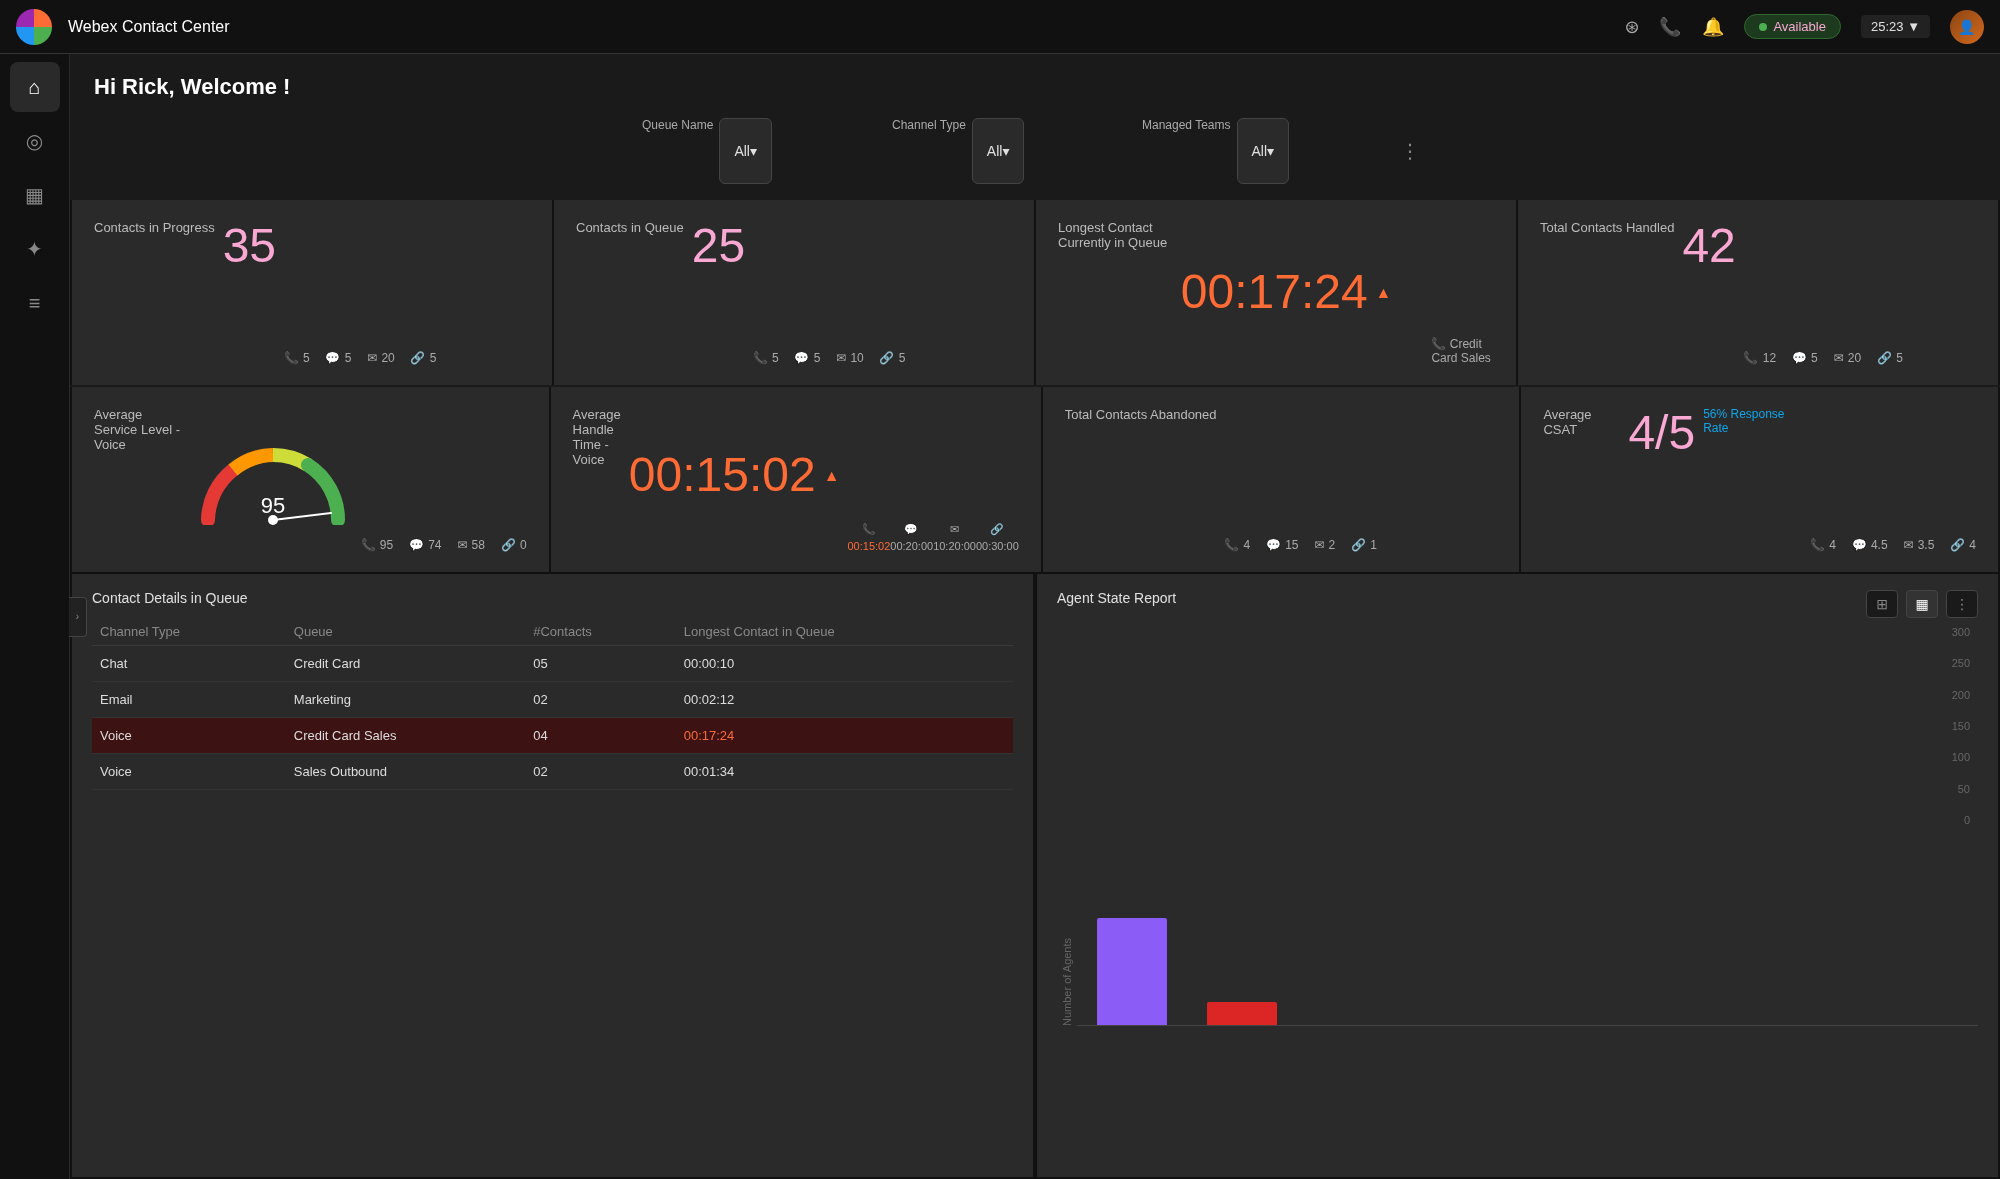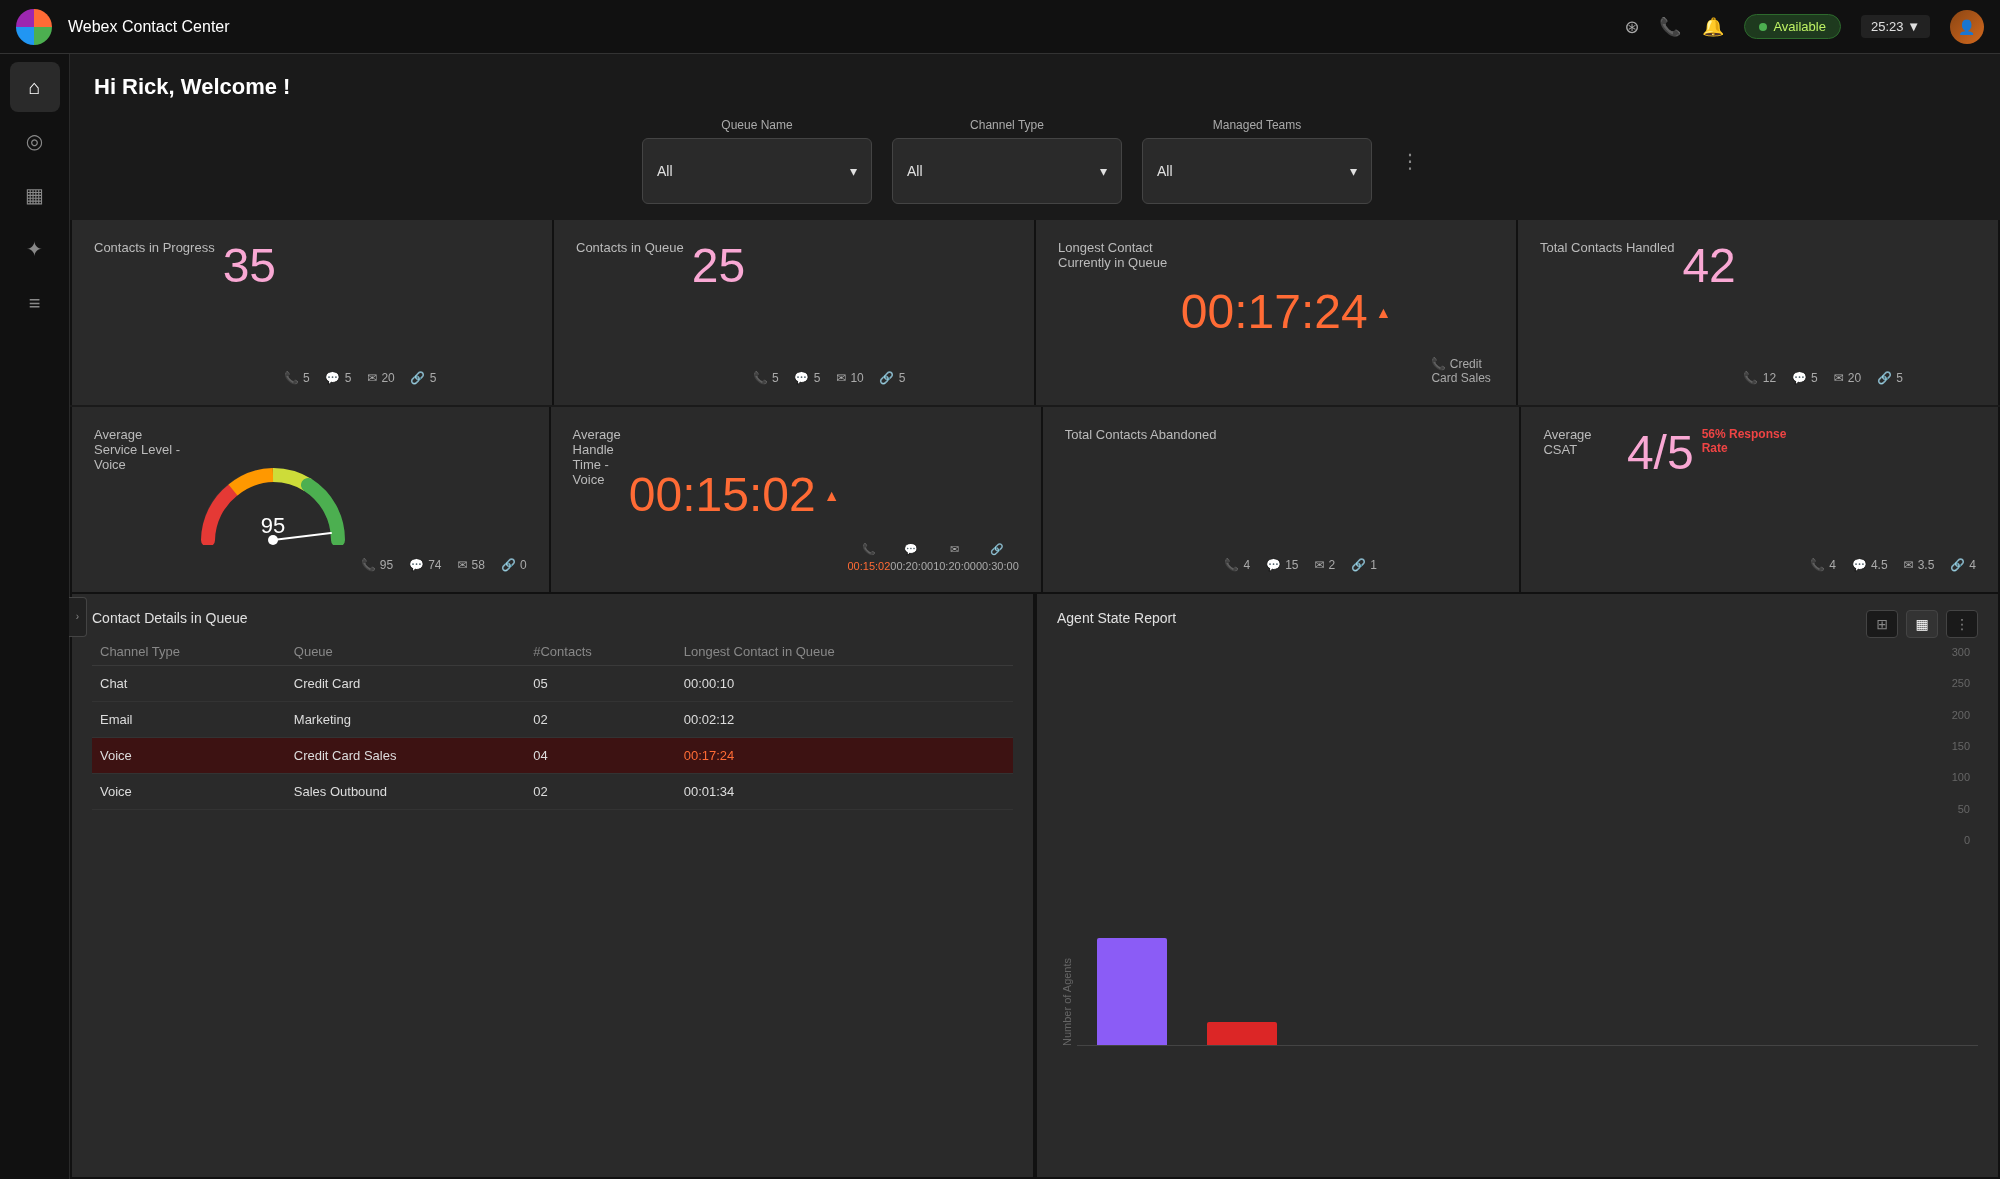--- a/index.html
+++ b/index.html
@@ -10,21 +10,21 @@
       display: flex; align-items: center; height: 54px;
       background: #111; border-bottom: 1px solid #333;
       padding: 0 16px; gap: 16px;
     }
     .topbar-title { color: #fff; font-size: 16px; font-weight: 500; flex: 1; }
     .topbar-icons { display: flex; align-items: center; gap: 20px; margin-left: auto; }
     .topbar-icon { color: #aaa; font-size: 18px; cursor: pointer; }
     .available-badge {
       display: flex; align-items: center; gap: 6px;
       background: #1e3a1e; border: 1px solid #2d6a2d;
-      border-radius: 20px; padding: 4px 14px; color: #bef264; font-size: 13px;
+      border-radius: 20px; padding: 4px 14px; color: #f9a8d4; font-size: 13px;
     }
     .available-dot { width: 8px; height: 8px; background: #4caf50; border-radius: 50%; }
     .time-badge { color: #e0e0e0; font-size: 13px; background: #222; padding: 4px 10px; border-radius: 4px; }
     .avatar { width: 34px; height: 34px; border-radius: 50%; background: linear-gradient(135deg, #8B4513, #D2691E); overflow: hidden; display: flex; align-items: center; justify-content: center; font-size: 14px; }
 
     
     .main-layout { display: flex; height: calc(1179px - 54px); }
 
     
     .sidebar {
@@ -43,21 +43,21 @@
 
     
     .content-header { padding: 20px 24px 10px; }
     .welcome-text { font-size: 22px; font-weight: 600; color: #fff; }
 
     
     .filters {
       display: flex; align-items: center; gap: 20px;
       padding: 8px 24px 16px; justify-content: center;
     }
-    .filter-group { display: flex; flex-direction: column; gap: 6px; min-width: 230px; }
+    .filter-group { display: flex; gap: 6px; min-width: 230px; }
     .filter-label { font-size: 12px; color: #aaa; text-align: center; }
     .filter-select {
       display: flex; align-items: center; justify-content: space-between;
       background: #2a2a2a; border: 1px solid #444; border-radius: 6px;
       padding: 24px 14px; cursor: pointer; color: #e0e0e0; font-size: 14px;
     }
     .filter-more { color: #888; font-size: 20px; cursor: pointer; padding: 8px; }
 
     
     .dashboard-grid {
@@ -362,21 +362,21 @@
           <div class="metric-icon-item">
             <span>🔗</span>
             <span>1</span>
           </div>
         </div>
       </div>
 
       <div class="metric-card">
         <div class="metric-title">Average CSAT</div>
         <div class="metric-value">4/5</div>
-        <div style="color:#ef4444;font-size:12px;margin-bottom:8px;font-weight:bold;">56% Response Rate</div>
+        <div style="color:#0ea5e9;font-size:12px;margin-bottom:8px;">56% Response Rate</div>
         <div class="metric-icons">
           <div class="metric-icon-item">
             <span>📞</span>
             <span>4</span>
           </div>
           <div class="metric-icon-item">
             <span>💬</span>
             <span>4.5</span>
           </div>
           <div class="metric-icon-item">

